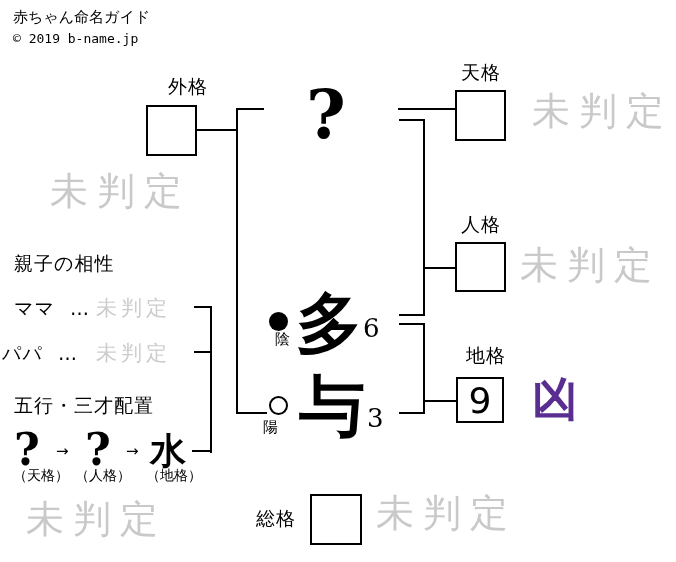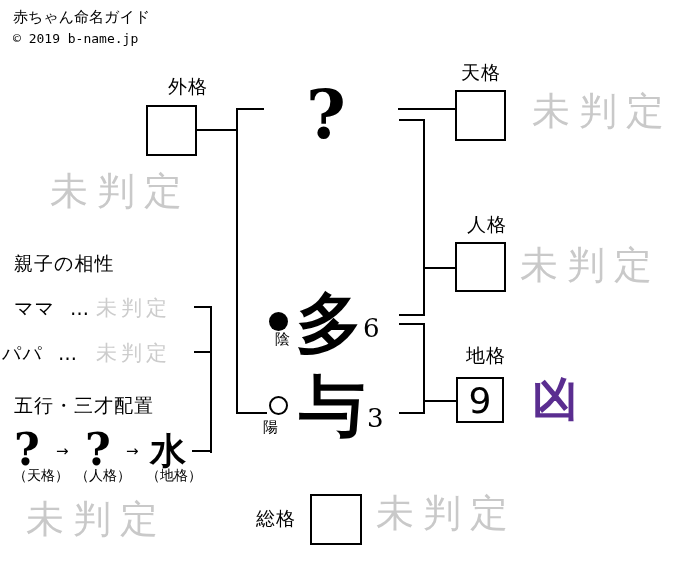--- a/index.html
+++ b/index.html
@@ -58,21 +58,21 @@
   <div class="wm" style="left:50px;top:172px;">未判定</div>
 
   <div class="abs bigchar" style="left:306px;top:80px;font-size:68px;">?</div>
 
   <div class="abs label" style="left:455px;top:60px;width:52px;text-align:center;">天格</div>
   <div class="box" style="left:455px;top:90px;width:51px;height:51px;">
     <span style="font-size:30px;"></span>
   </div>
   <div class="wm" style="left:532px;top:92px;">未判定</div>
 
-  <div class="abs label" style="left:455px;top:212px;width:52px;">人格</div>
+  <div class="abs label" style="left:455px;top:212px;width:52px;text-align:center;">人格</div>
   <div class="box" style="left:455px;top:242px;width:51px;height:50px;">
     <span style="font-size:30px;"></span>
   </div>
   <div class="wm" style="left:520px;top:246px;">未判定</div>
 
   <div class="dot dot-filled" style="left:269px;top:312px;"></div>
   <div class="abs inyou-label" style="left:275px;top:332px;">陰</div>
   <div class="abs bigchar" style="left:296px;top:290px;font-size:66px;">多</div>
   <div class="abs strokes" style="left:363px;top:315px;">6</div>
 

